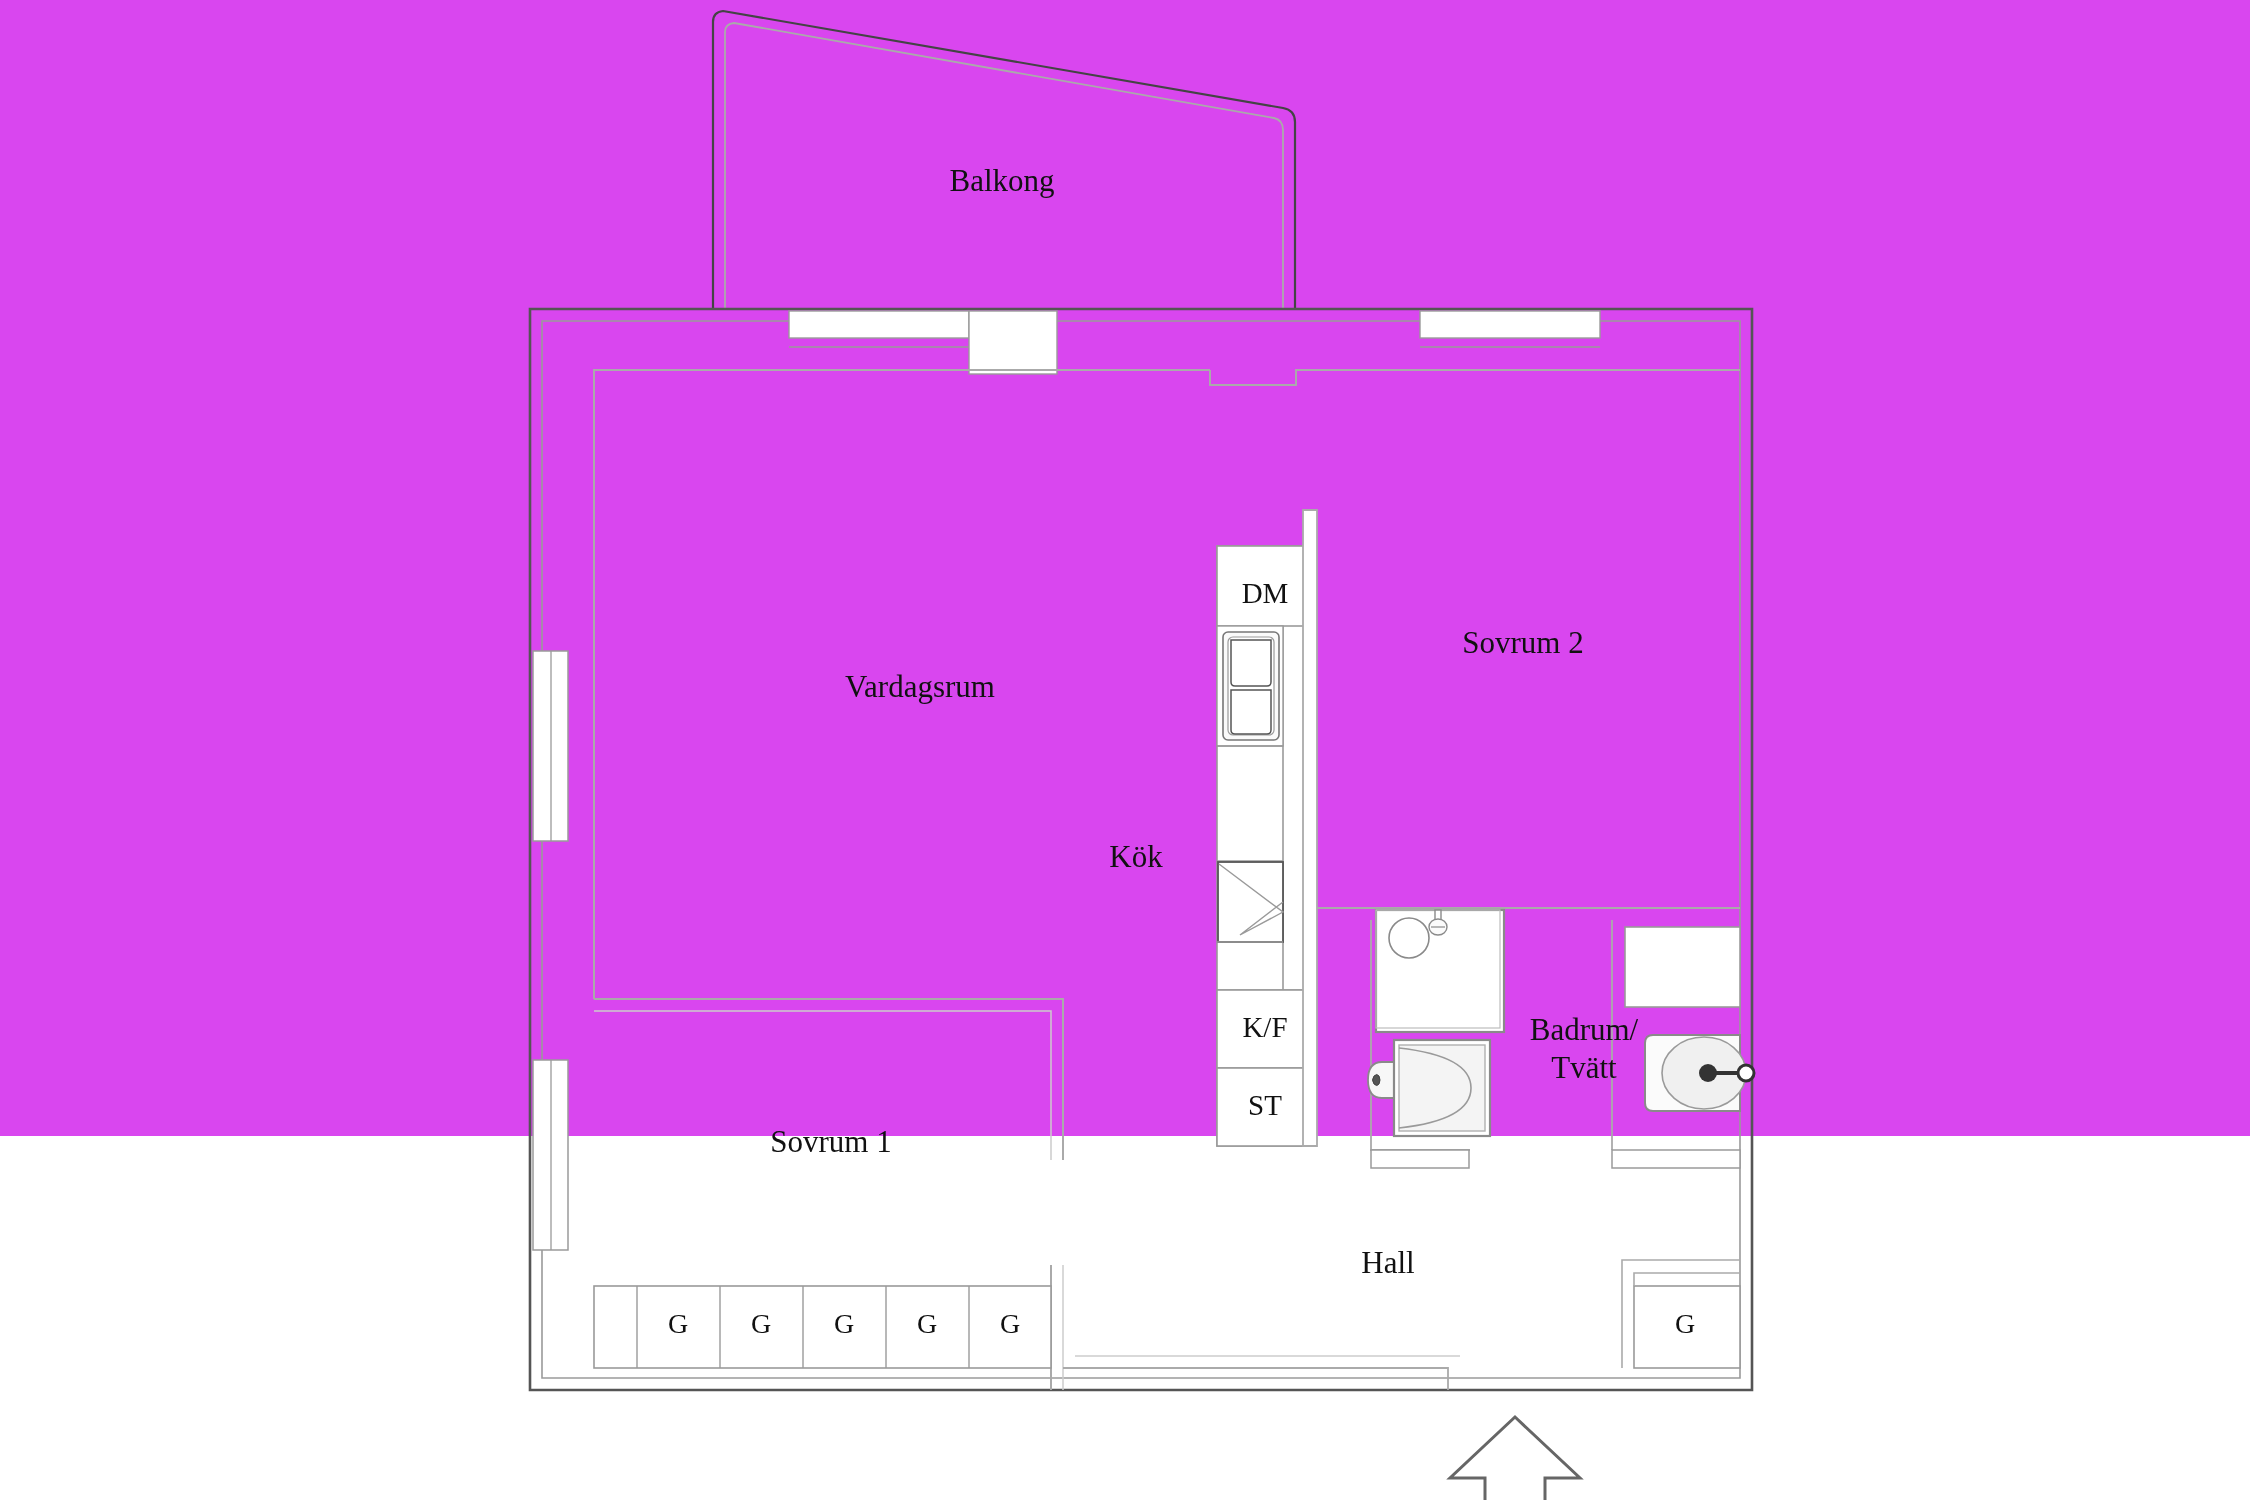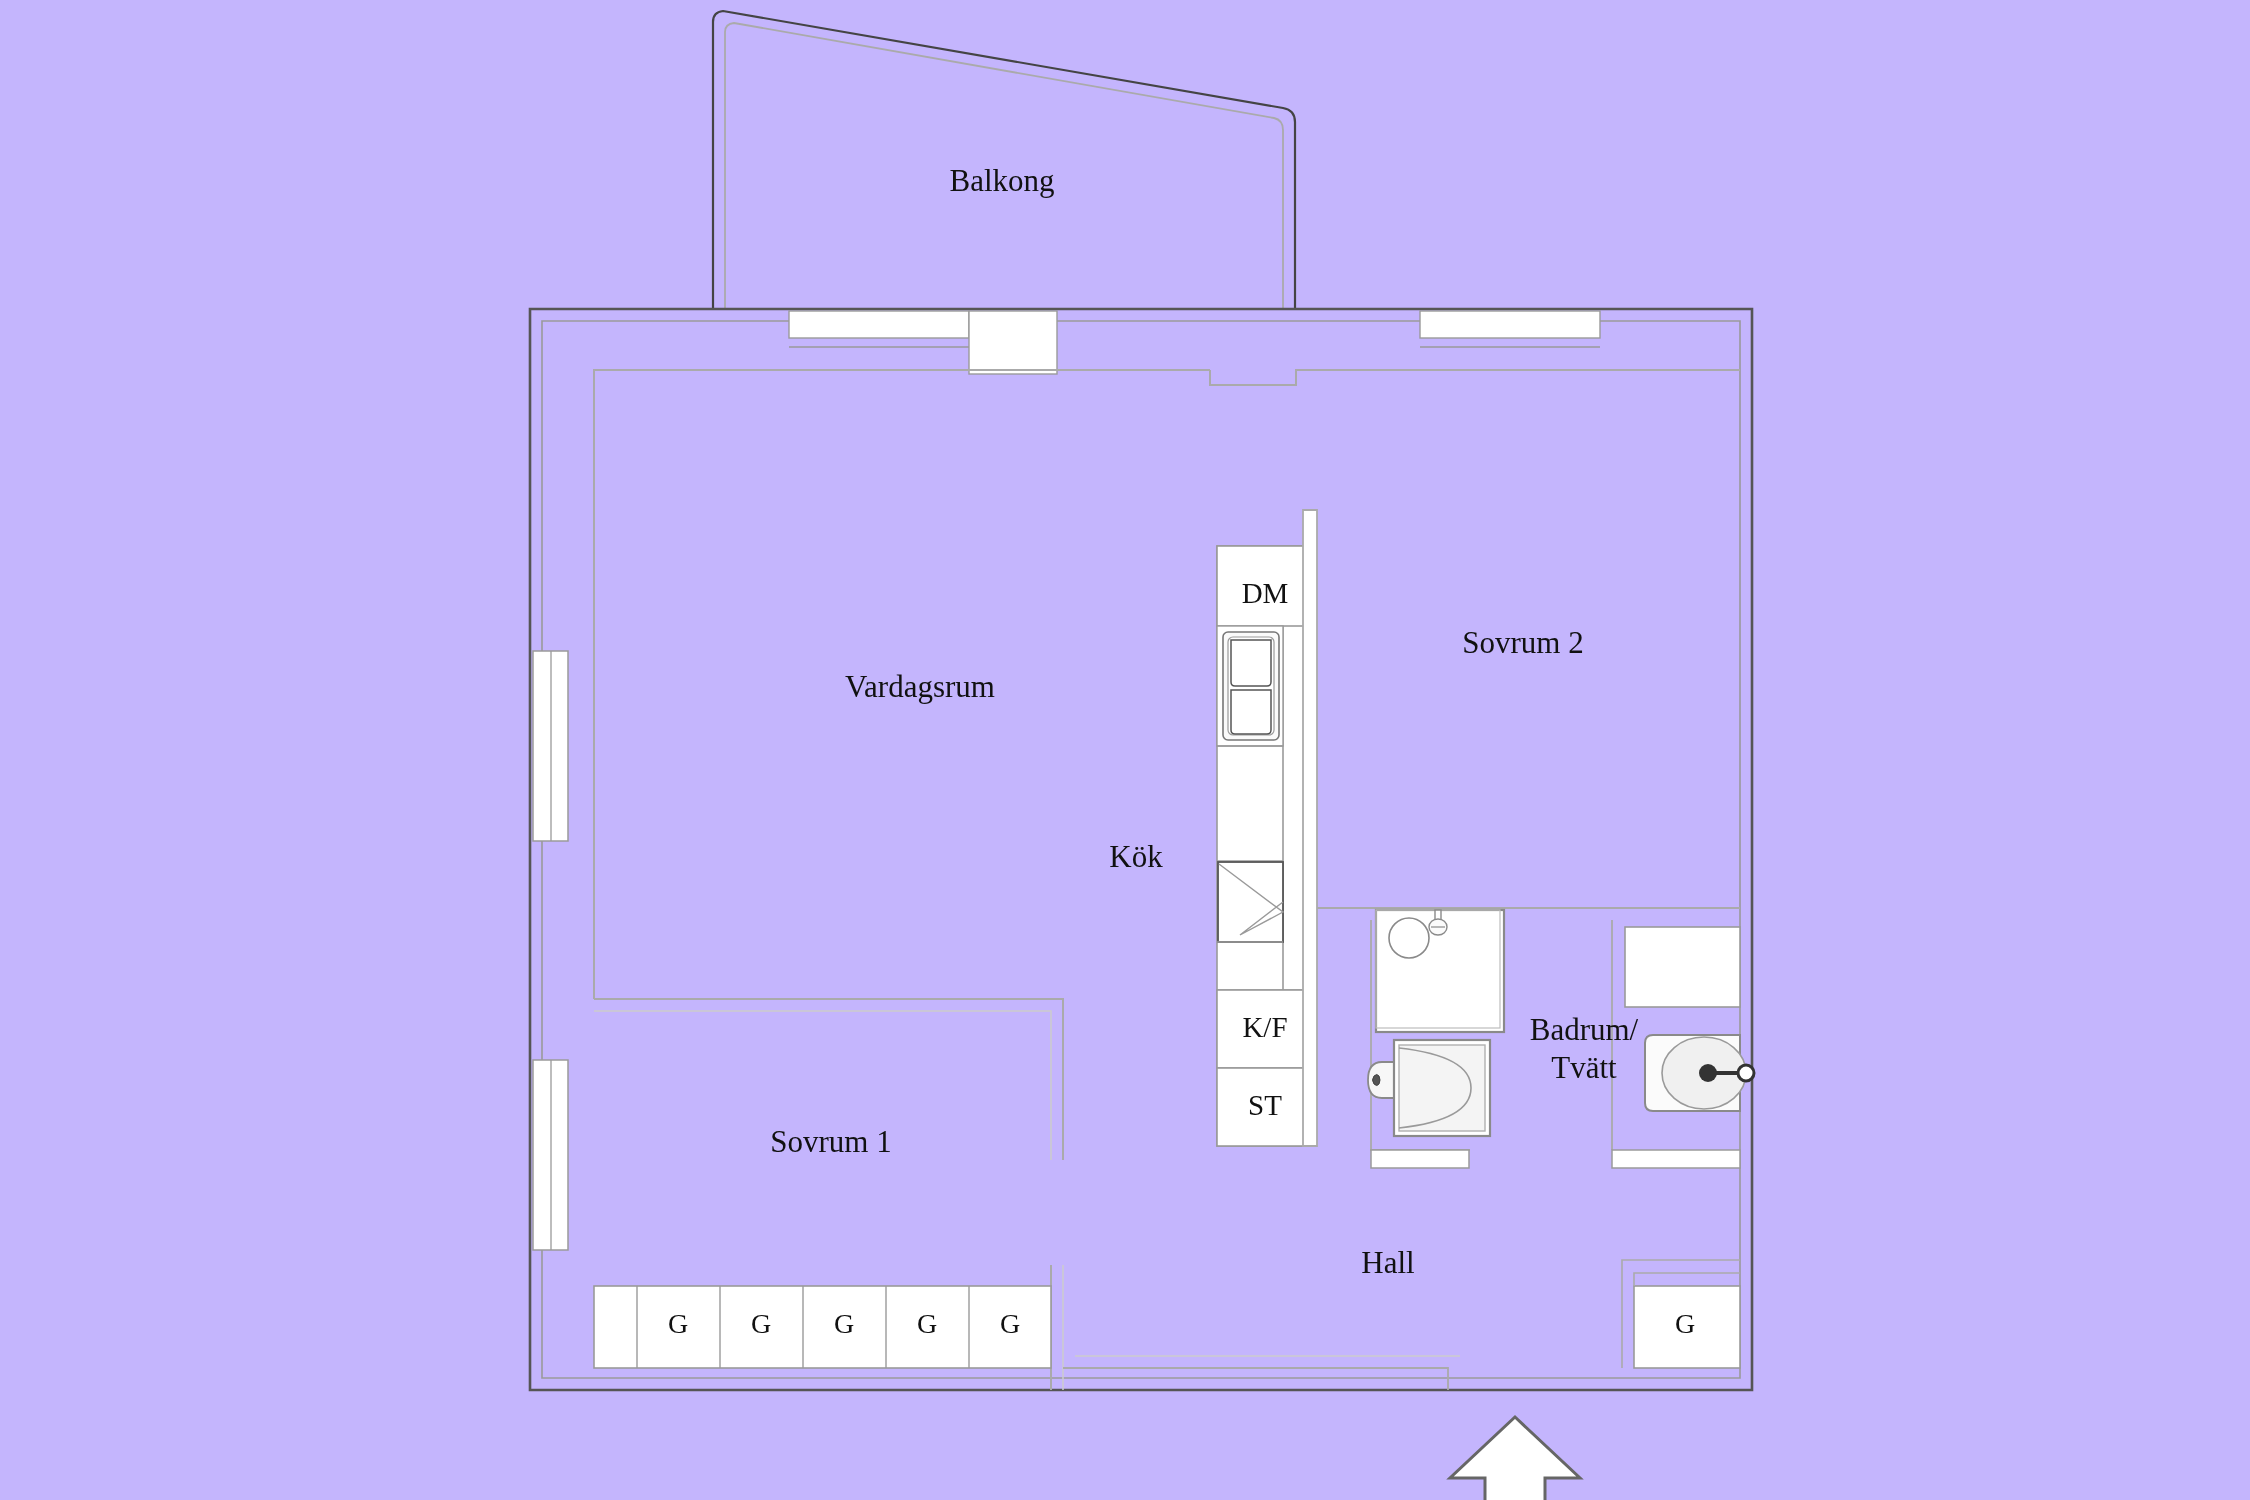--- a/index.html
+++ b/index.html
@@ -10,22 +10,22 @@
   }
   body {
     width: 2250px;
     height: 1500px;
     overflow: hidden;
     font-family: "Liberation Serif", "DejaVu Serif", serif;
   }
   #plan-root {
     position: relative;
     width: 2250px;
-    height: 1500px;
-    background: #c4b5fd;
+    height: 1136px;
+    background: #d946ef;
   }
   #floorplan-svg {
     position: absolute;
     left: 0;
     top: 0;
     width: 2250px;
     height: 1500px;
   }
   .room-label {
     font-family: "Liberation Serif", "DejaVu Serif", serif;

